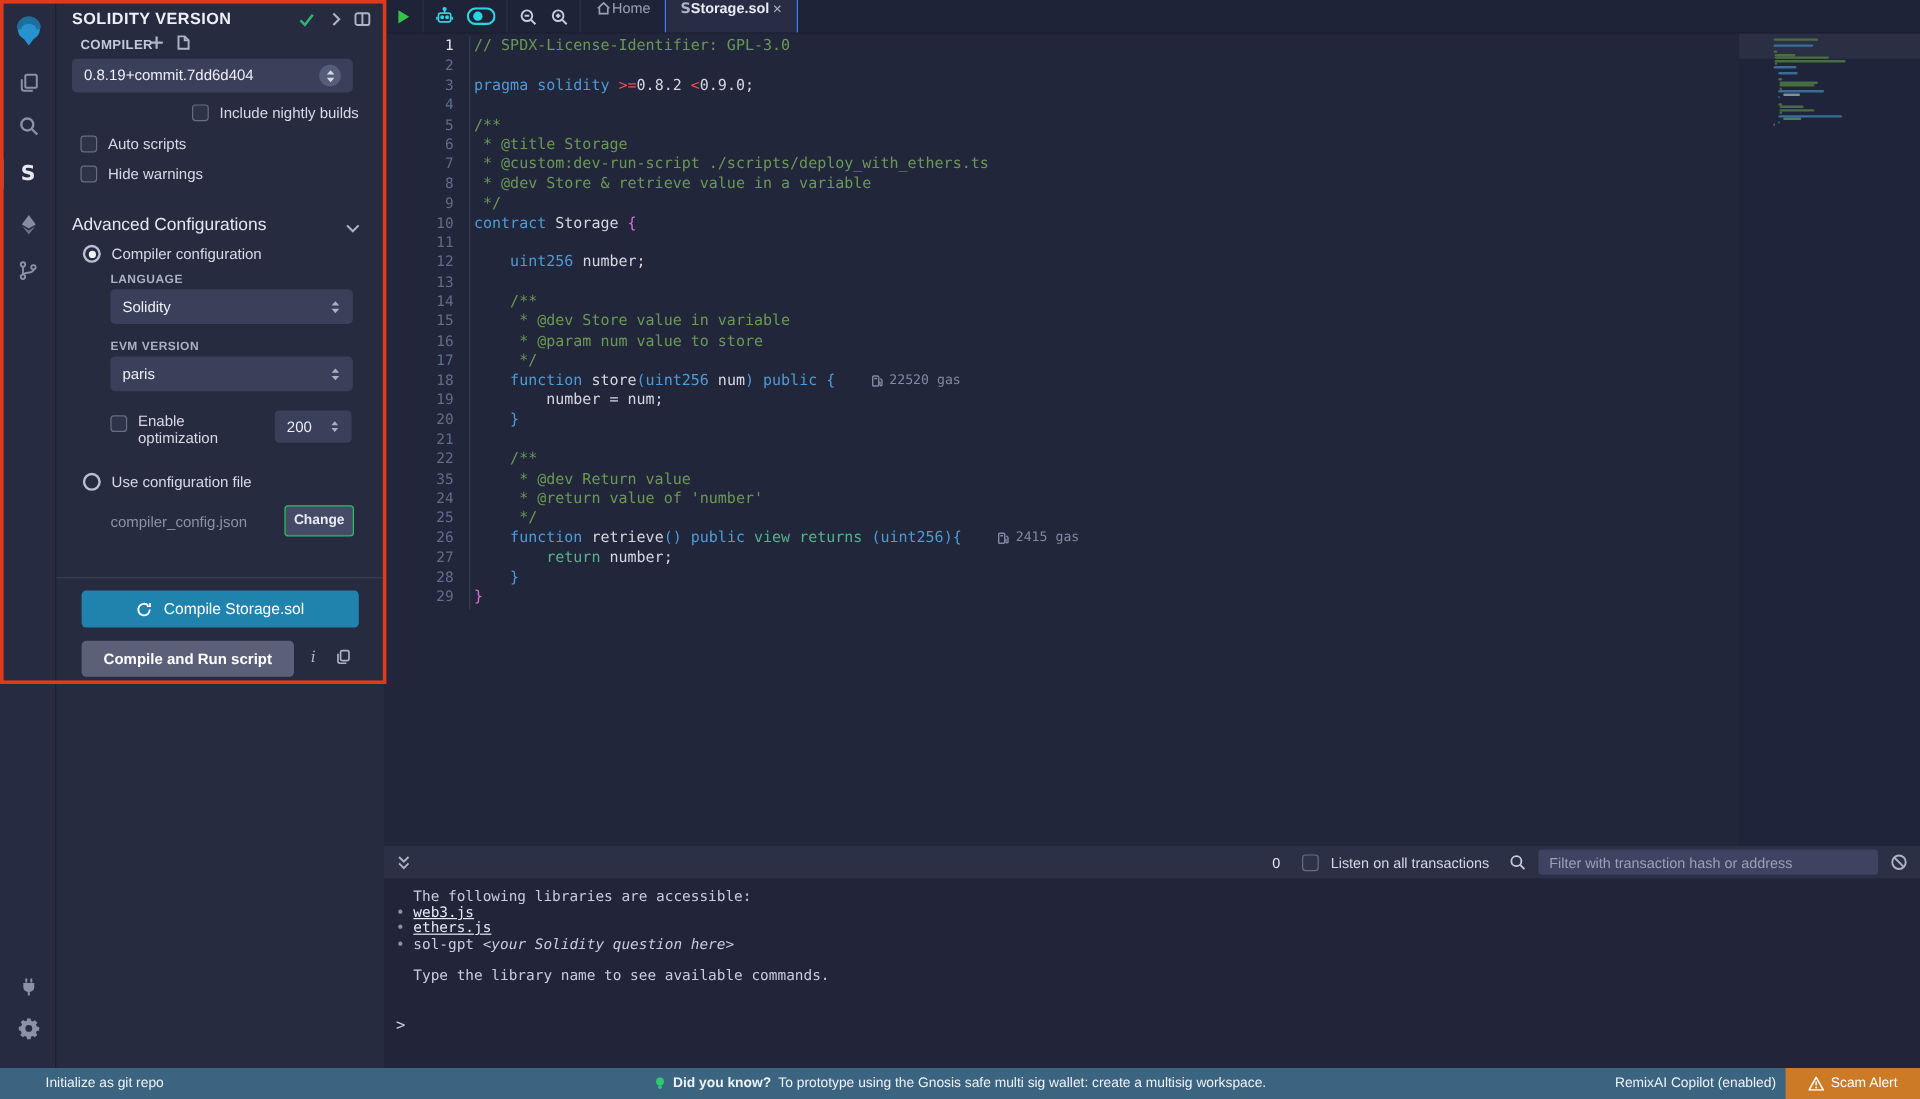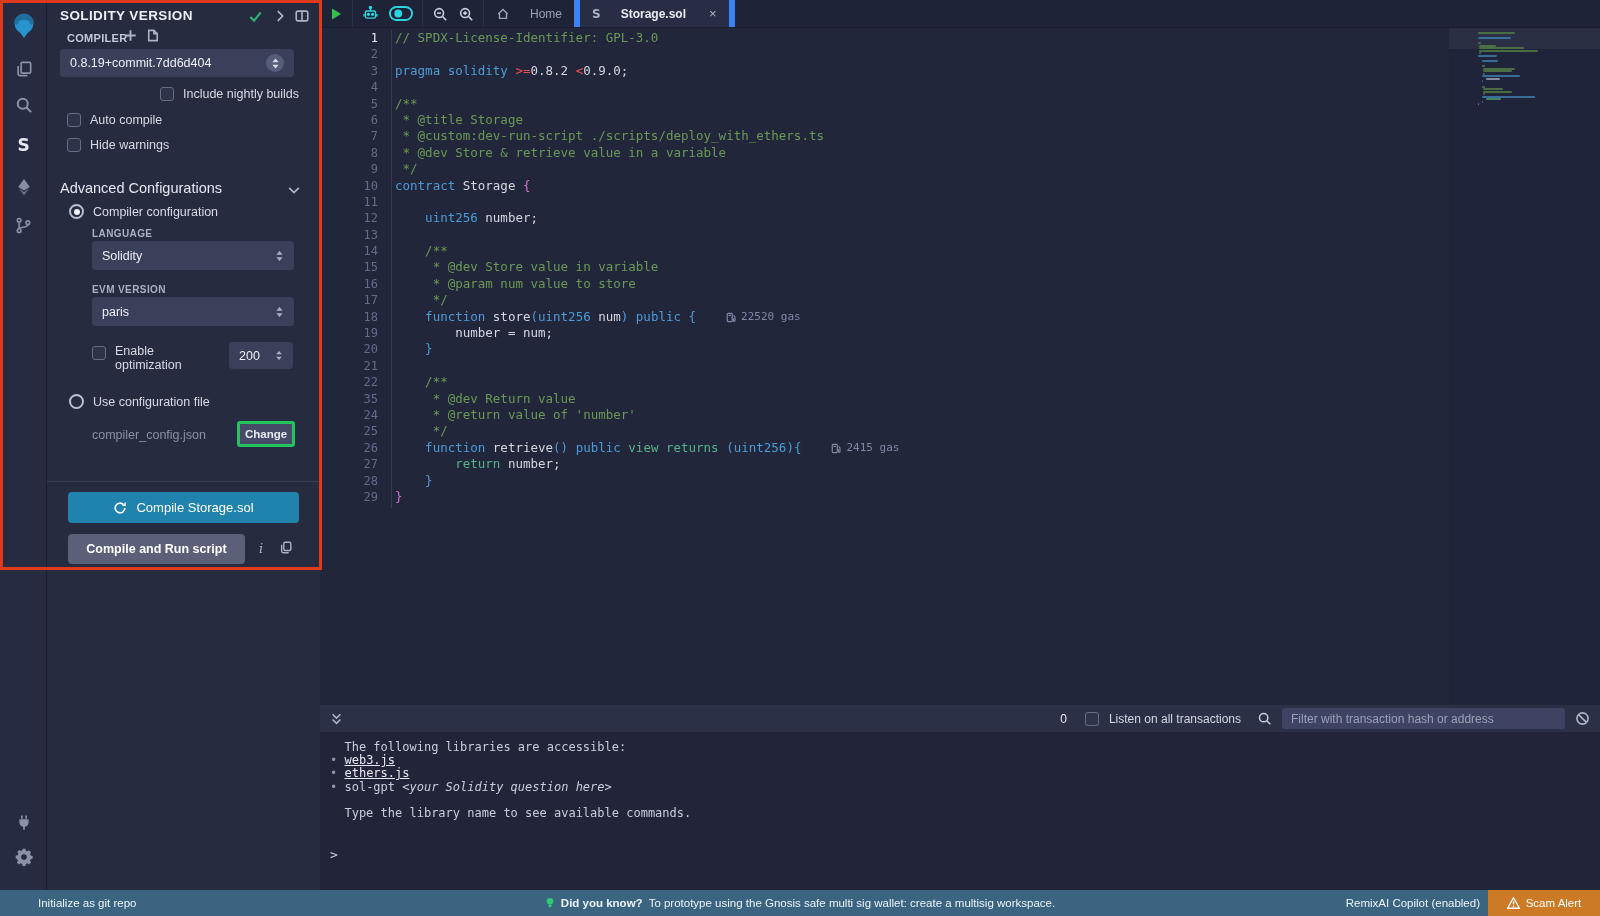--- a/index.html
+++ b/index.html
@@ -36,32 +36,32 @@
   .icon-btn { color:#aeb4c6; cursor:pointer; }
   #compile-btn {
     background:#2083ad; border:none; border-radius:4px; color:#fff; font-size:13px;
     display:flex; align-items:center; justify-content:center; gap:9px; cursor:pointer;
     font-family:"Liberation Sans", sans-serif;
   }
   #compile-run-btn {
     background:#5b6078; border:none; border-radius:4px; color:#fff; font-size:12.5px; font-weight:bold;
     display:flex; align-items:center; justify-content:center; cursor:pointer; font-family:"Liberation Sans", sans-serif;
   }
-  #change-btn { background:#454b66; border:3px solid #22c55e; border-radius:3px; color:#e8ebf3; font-size:11.5px; font-weight:bold; cursor:pointer; font-family:"Liberation Sans", sans-serif; }
+  #change-btn { background:#454b66; border:1px solid #22c55e; border-radius:3px; color:#e8ebf3; font-size:11.5px; font-weight:bold; cursor:pointer; font-family:"Liberation Sans", sans-serif; }
   .divider { position:absolute; left:0; width:273px; border-top:1px solid #3a3f56; }
   .gray-text { color:#8a91a8; font-size:12.5px; }
 
   
   #red-box { position:absolute; left:0; top:0; width:322px; height:570px; border:3px solid #e03a1c; z-index:50; pointer-events:none; }
 
   
   #main { position:absolute; left:320px; top:0; width:1280px; height:890px; }
   #tabbar { position:absolute; left:0; top:0; width:1280px; height:28px; background:#1f2338; display:flex; align-items:stretch; border-bottom:1px solid #1b1e2e; }
   .tb-ctrl { display:flex; align-items:center; padding:0 9px; border-right:1px solid #2c3147; gap:10px; }
-  .tab { display:flex; align-items:center; gap:20px; padding:0 12px; font-size:12px; color:#9aa1b6; border-right:6px solid #3b82f6; cursor:pointer; }
+  .tab { display:flex; align-items:flex-start; gap:0; padding:0 12px; font-size:12px; color:#9aa1b6; border-right:1px solid #3b82f6; cursor:pointer; }
   .tab.active { background:#282d45; color:#e8ebf3; }
   .tab .close { color:#aeb4c6; font-size:13px; margin-left:3px; }
 
   
   #editor { position:absolute; left:0; top:28px; width:1280px; height:677px; background:#22263b; overflow:hidden; }
   #gutter { position:absolute; left:0; top:2px; width:58px; font-family:"DejaVu Sans Mono", monospace; font-size:12px; color:#626c8b; text-align:right; }
   #gutter .ln { height:16.4px; line-height:16.4px; }
   #gutter .ln.active { color:#e4e8f1; }
   #code { position:absolute; left:75px; top:2px; right:160px; font-family:"DejaVu Sans Mono", monospace; font-size:12.5px; }
   .code-line { height:16.4px; line-height:16.4px; white-space:pre; }
@@ -210,21 +210,21 @@
           </svg>
       </span>
     </div>
 
     <div class="sp-abs row" style="left:113px;top:87px;">
       <span class="chk"></span>
       <span class="lbl">Include nightly builds</span>
     </div>
     <div class="sp-abs row" style="left:20px;top:113px;">
       <span class="chk"></span>
-      <span class="lbl">Auto compile</span>
+      <span class="lbl">Auto scripts</span>
     </div>
     <div class="sp-abs row" style="left:20px;top:138px;">
       <span class="chk"></span>
       <span class="lbl">Hide warnings</span>
     </div>
 
     <div class="sp-abs" style="left:13px;top:180px;font-size:14.5px;color:#e3e7f0;">Advanced Configurations</div>
     <div class="sp-abs icon-btn" style="left:240px;top:183px;">
       <svg width="14" height="14" viewBox="0 0 16 16" fill="none" stroke="currentColor" stroke-width="2">
           <path d="M2.5 5.5 L8 11 L13.5 5.5"></path>

